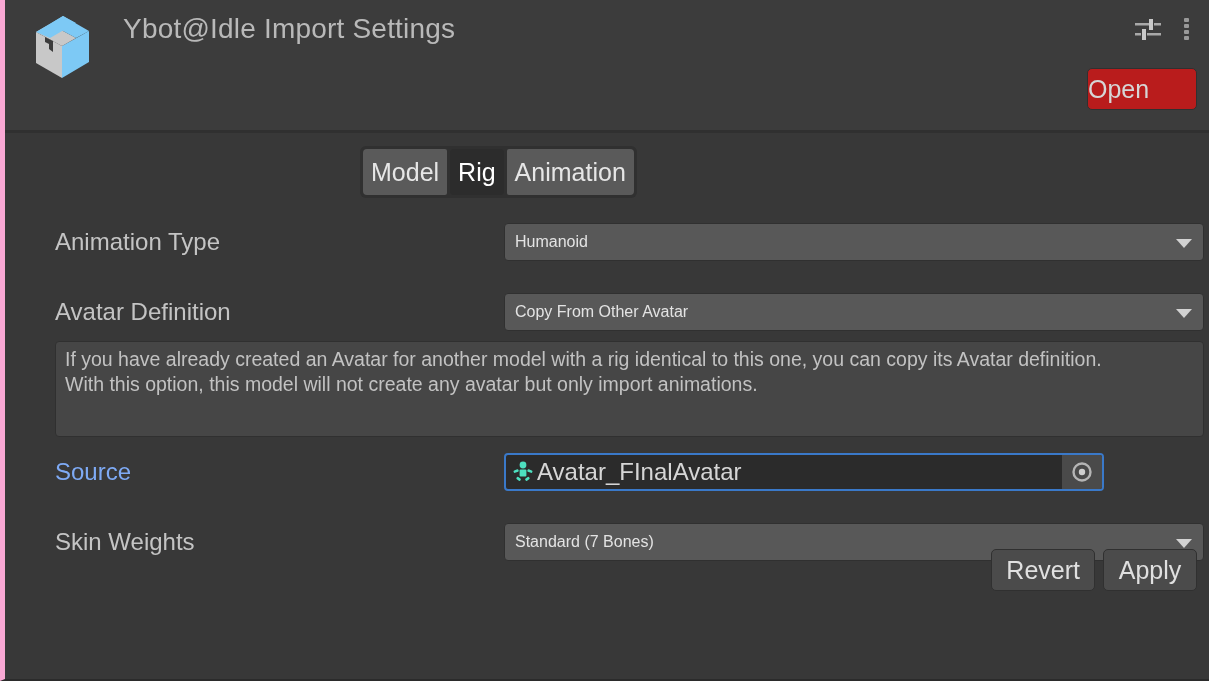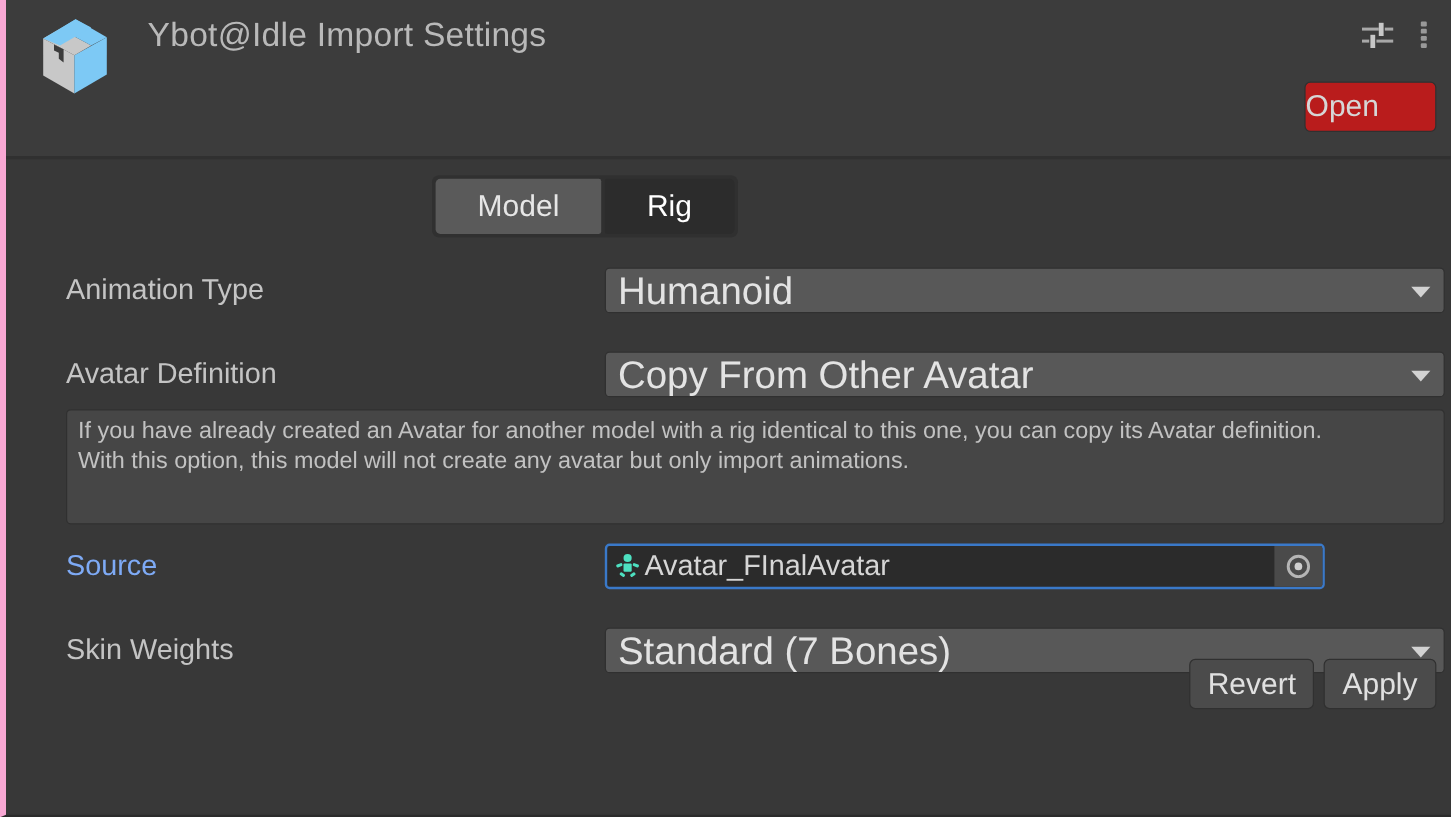--- a/index.html
+++ b/index.html
@@ -108,21 +108,21 @@
     display: flex;
     background: #303030;
     border-radius: 6px;
     padding: 3px;
     gap: 3px;
   }
   .tab {
     display: flex;
     align-items: center;
     justify-content: center;
-    padding: 0 35px;
+    padding: 0 8px;
     height: 46px;
     background: #5a5a5a;
     color: #e6e6e6;
     font-size: 25px;
     border-radius: 4px;
     cursor: pointer;
     white-space: nowrap;
   }
   .tab:first-child { border-radius: 4px 2px 2px 4px; }
   .tab:last-child  { border-radius: 2px 4px 4px 2px; }
@@ -157,21 +157,21 @@
     background: #585858;
     border: 1px solid #303030;
     border-radius: 4px;
     cursor: pointer;
   }
   .dropdown .value {
     position: absolute;
     left: 10px;
     top: 0;
     line-height: 36px;
-    font-size: 32px;
+    font-size: 16px;
     color: #e3e3e3;
     white-space: nowrap;
   }
   .dropdown .caret {
     position: absolute;
     right: 11px;
     top: 15px;
     width: 0; height: 0;
     border-left: 8px solid transparent;
     border-right: 8px solid transparent;
@@ -302,20 +302,21 @@
     </span>
 
     <div class="open-button">Open</div>
   </div>
 
   <div class="body">
 
     <div class="tabbar">
       <div class="tab">Model</div>
       <div class="tab selected">Rig</div>
+      <div class="tab">Animation</div>
     </div>
 
     <div class="row" style="top:90px">
       <div class="field-label">Animation Type</div>
       <div class="dropdown">
         <span class="value">Humanoid</span>
         <span class="caret"></span>
       </div>
     </div>
 

